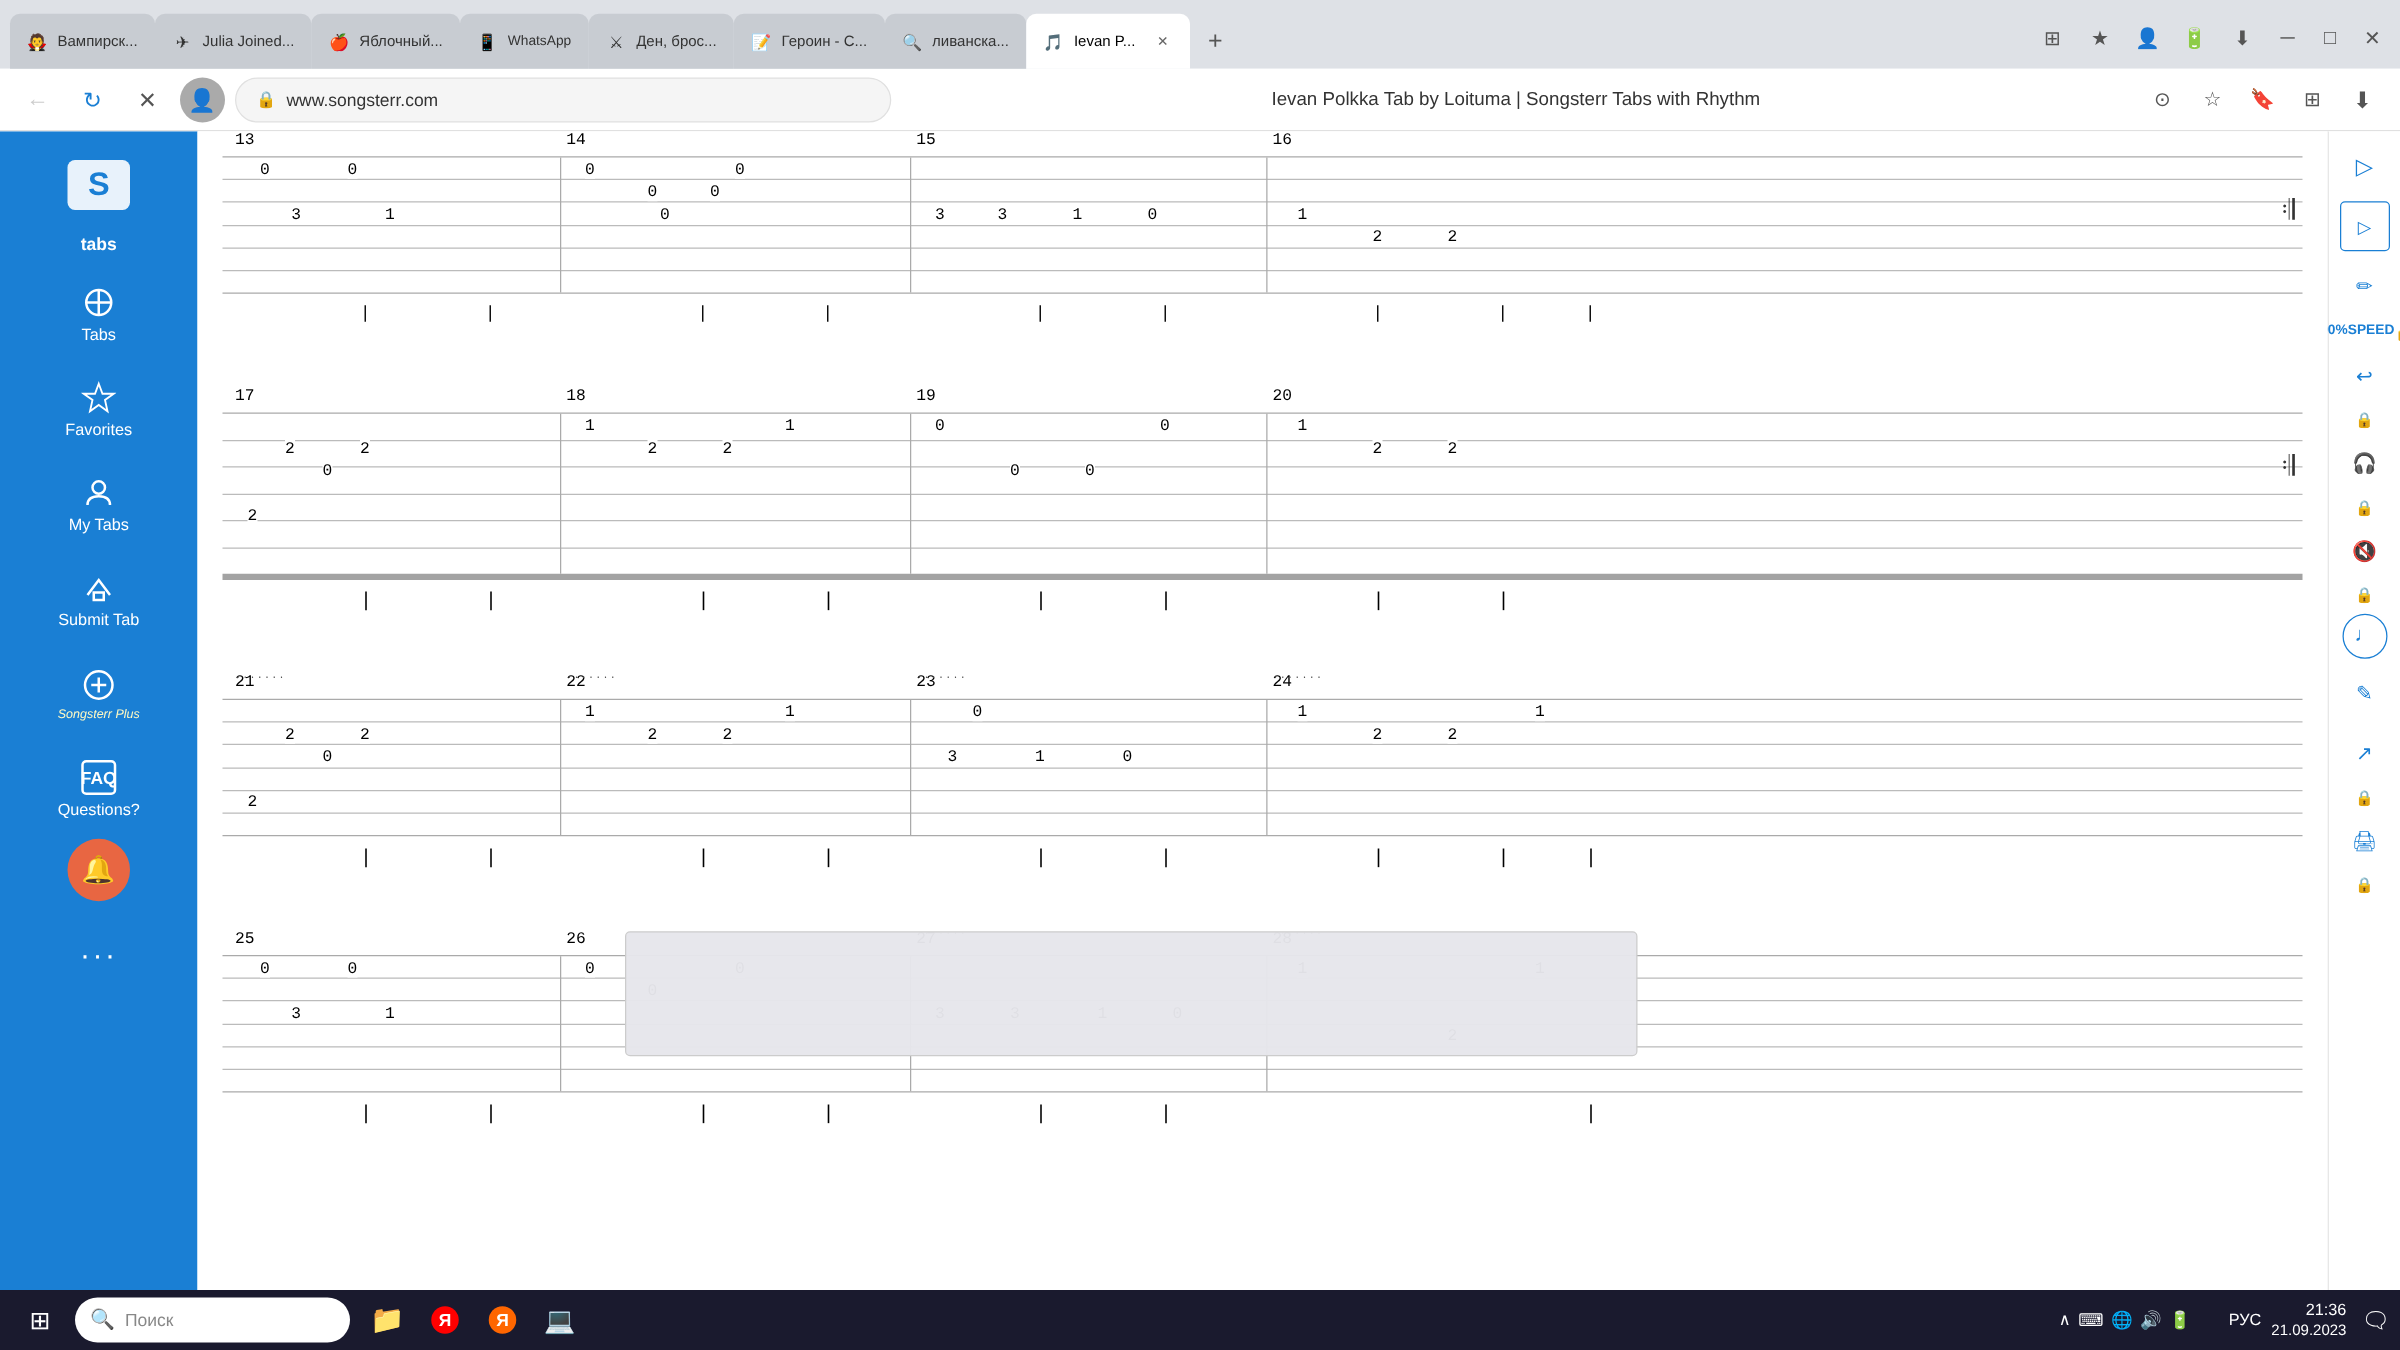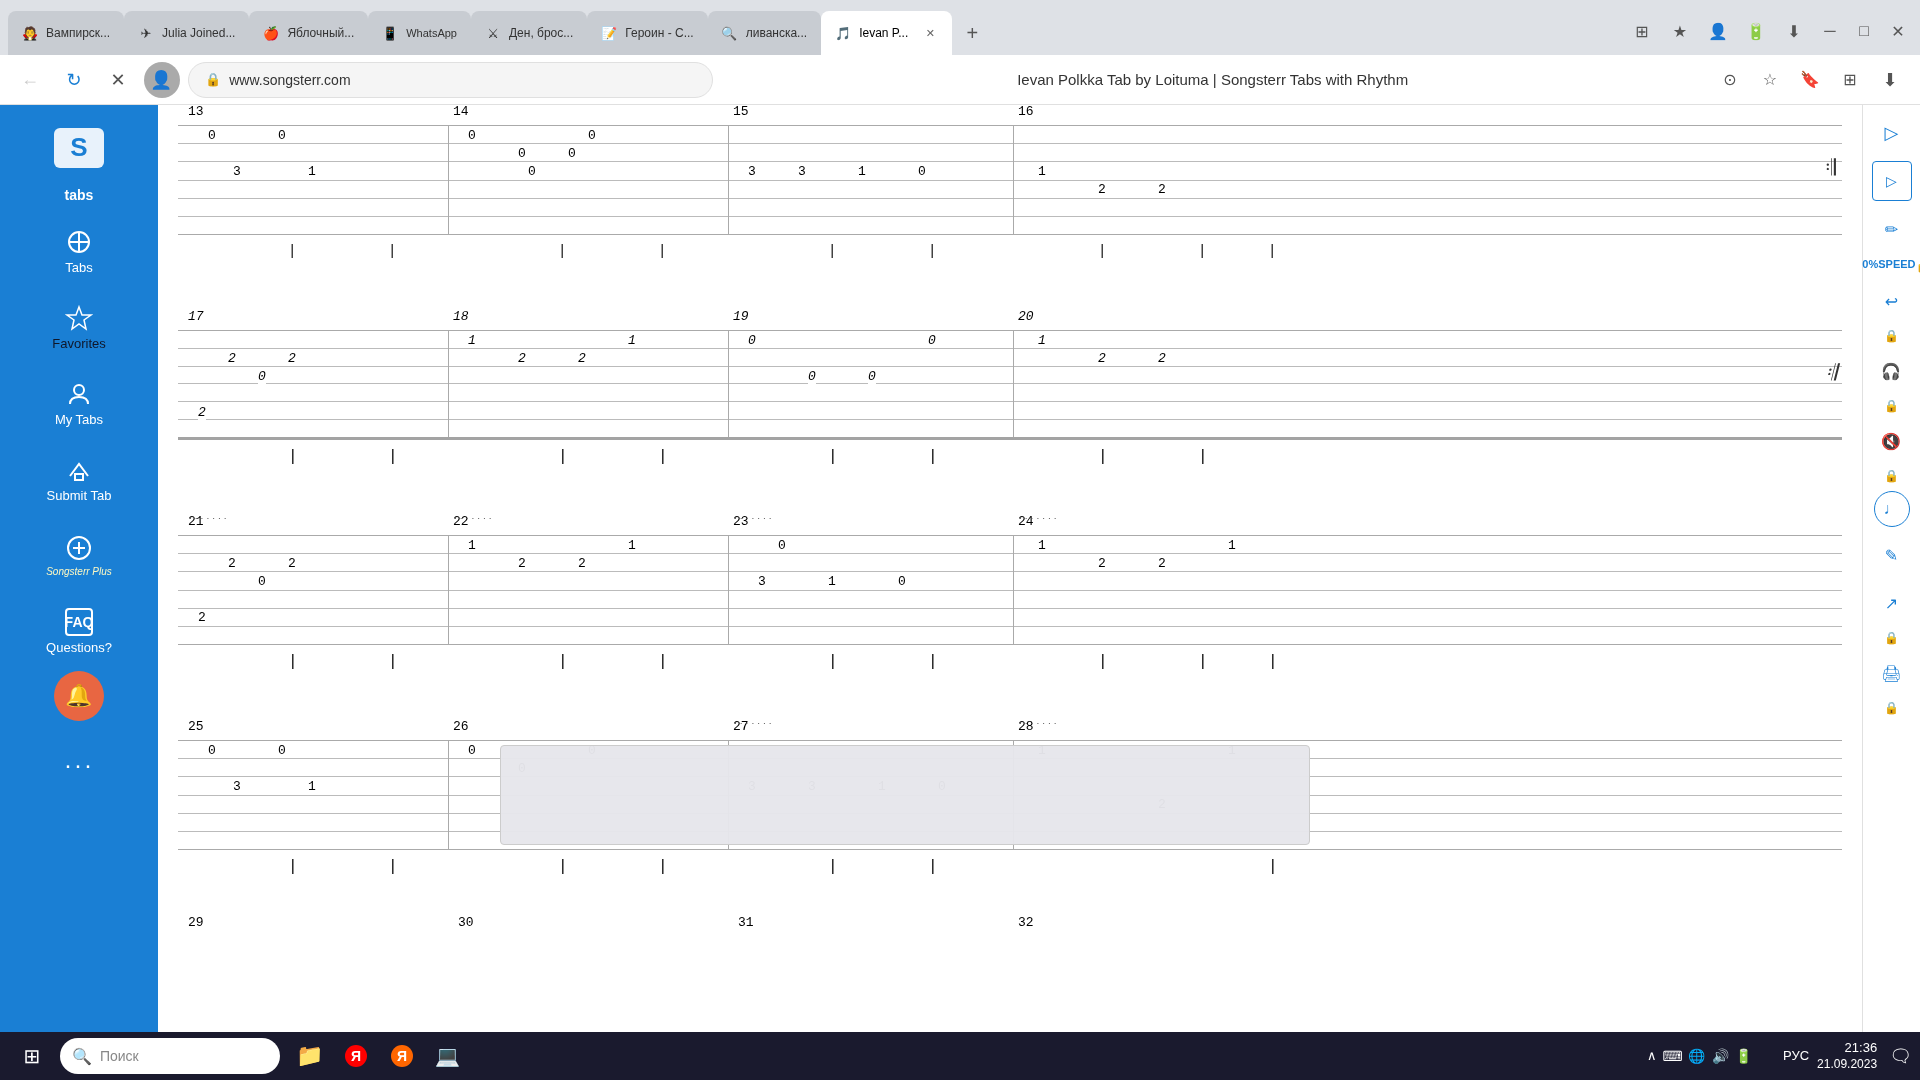--- a/index.html
+++ b/index.html
@@ -157,21 +157,21 @@
           <line x1="14" y1="4" x2="14" y2="24"></line>
           <line x1="4" y1="14" x2="24" y2="14"></line>
         </svg>
         <span style="color:#fff;font-size:13px;">Tabs</span>
       </div>
 
       <div class="sidebar-item">
         <svg viewBox="0 0 28 28" fill="none" stroke="white" stroke-width="2">
           <polygon points="14,3 17,11 26,11 19,16 21,25 14,20 7,25 9,16 2,11 11,11" fill="none" stroke="white" stroke-width="1.5"></polygon>
         </svg>
-        <span style="color:#0f172a;font-size:13px;">Favorites</span>
+        <span style="color:#ffffff;font-size:13px;">Favorites</span>
       </div>
 
       <div class="sidebar-item">
         <svg viewBox="0 0 28 28" fill="none" stroke="white" stroke-width="2">
           <circle cx="14" cy="10" r="5"></circle>
           <path d="M5 24 Q5 17 14 17 Q23 17 23 24"></path>
         </svg>
         <span style="color:#fff;font-size:13px;">My Tabs</span>
       </div>
 
@@ -263,21 +263,21 @@
             <span style="position:absolute;top:8px;left:480px;font-size:14px;">|</span>
             <span style="position:absolute;top:8px;left:650px;font-size:14px;">|</span>
             <span style="position:absolute;top:8px;left:750px;font-size:14px;">|</span>
             <span style="position:absolute;top:8px;left:920px;font-size:14px;">|</span>
             <span style="position:absolute;top:8px;left:1020px;font-size:14px;">|</span>
             <span style="position:absolute;top:8px;left:1090px;font-size:14px;">|</span>
           </div>
         </div>
 
         <div style="position:relative;margin-bottom:60px;">
-          <div style="display:flex;position:relative;height:110px;border-top:1px solid #aaa;border-bottom:3px solid #a3a3a3;font-style:italic;">
+          <div style="display:flex;position:relative;height:134px;border-top:1px solid #aaa;border-bottom:5px solid #a3a3a3;">
             <div style="position:absolute;top:0;left:0;right:0;bottom:0;display:flex;flex-direction:column;">
               <div style="flex:1;border-bottom:1px solid #bbb;"></div>
               <div style="flex:1;border-bottom:1px solid #bbb;"></div>
               <div style="flex:1;border-bottom:1px solid #bbb;"></div>
               <div style="flex:1;border-bottom:1px solid #bbb;"></div>
               <div style="flex:1;border-bottom:1px solid #bbb;"></div>
               <div style="flex:1;"></div>
             </div>
 
             <span style="position:absolute;top:-22px;left:10px;font-size:13px;">17</span>
@@ -419,26 +419,20 @@
             <span style="position:absolute;top:8px;left:110px;">|</span>
             <span style="position:absolute;top:8px;left:210px;">|</span>
             <span style="position:absolute;top:8px;left:380px;">|</span>
             <span style="position:absolute;top:8px;left:480px;">|</span>
             <span style="position:absolute;top:8px;left:650px;">|</span>
             <span style="position:absolute;top:8px;left:750px;">|</span>
             <span style="position:absolute;top:8px;left:1090px;">|</span>
           </div>
         </div>
 
-        <div style="position:relative;height:20px;margin-top:20px;">
-          <span style="position:absolute;left:10px;font-size:13px;">29</span>
-          <span style="position:absolute;left:280px;font-size:13px;">30</span>
-          <span style="position:absolute;left:560px;font-size:13px;">31</span>
-          <span style="position:absolute;left:840px;font-size:13px;">32</span>
-        </div>
 
       </div>
 
       <div class="overlay-box" style="left:342px;top:640px;width:810px;height:100px;"></div>
 
     </div>
 
     <div class="right-panel">
       <div class="right-btn">▷</div>
       <div class="right-btn" style="border:1.5px solid #1a7fd4;border-radius:4px;font-size:14px;">▷</div>

